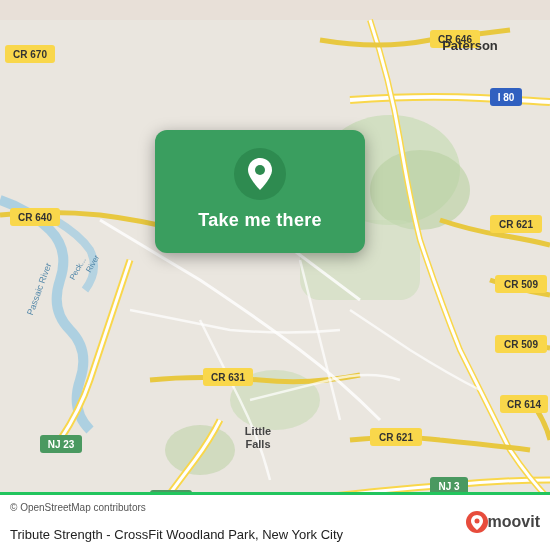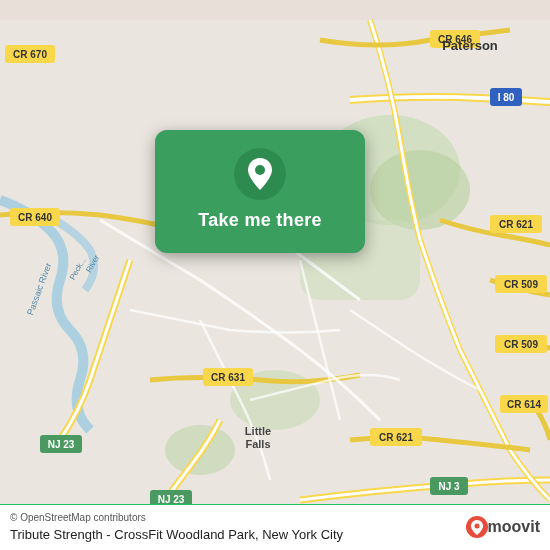--- a/index.html
+++ b/index.html
@@ -61,38 +61,38 @@
     #bottom-bar {
       position: absolute;
       bottom: 0;
       left: 0;
       width: 100%;
       background: #fff;
       padding: 7px 10px 8px 10px;
       display: flex;
       align-items: center;
       justify-content: space-between;
-      border-top: 1px solid #22c55e;
+      border-top: 3px solid #22c55e;
     }
 
     #bottom-left {
       display: flex;
       flex-direction: column;
     }
 
     #attribution-text {
       font-size: 10px;
       color: #555;
     }
 
     #location-title {
       font-size: 13px;
       color: #222;
       font-weight: 500;
-      margin-top: 4px;
+      margin-top: 14px;
     }
 
     #moovit-logo {
       display: flex;
       align-items: center;
       gap: 0;
     }
 
     #moovit-icon {
       width: 22px;

